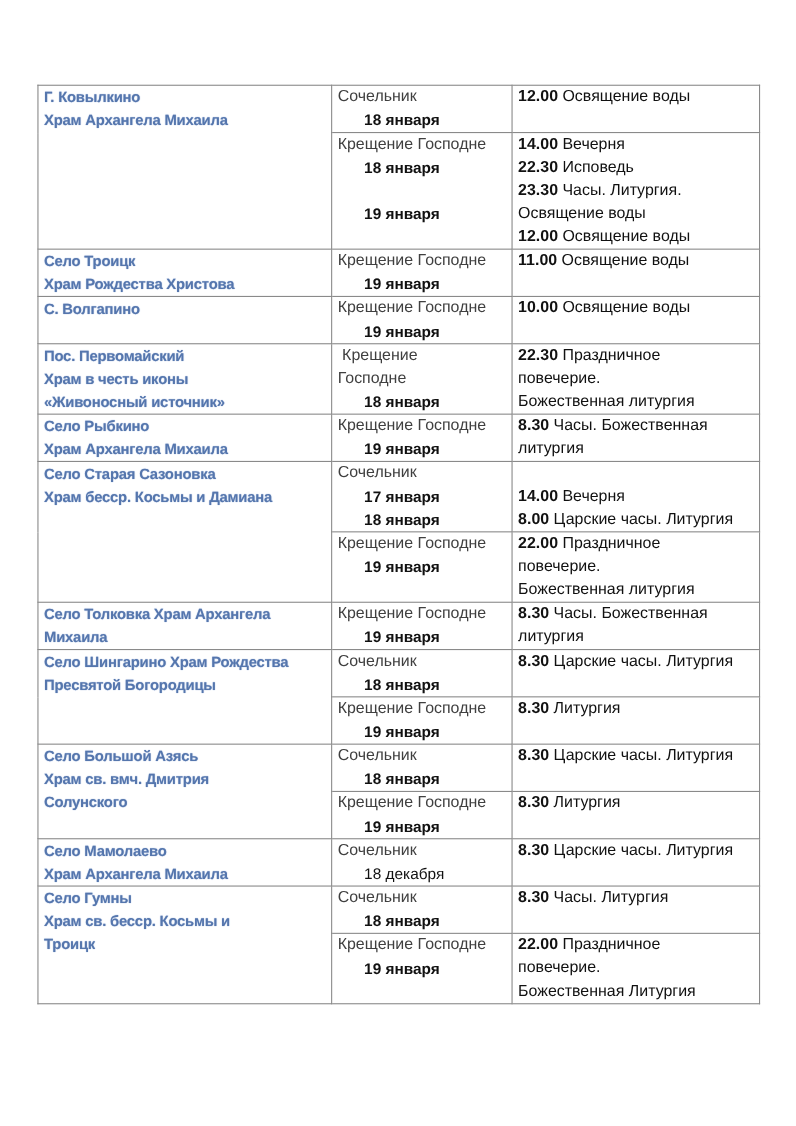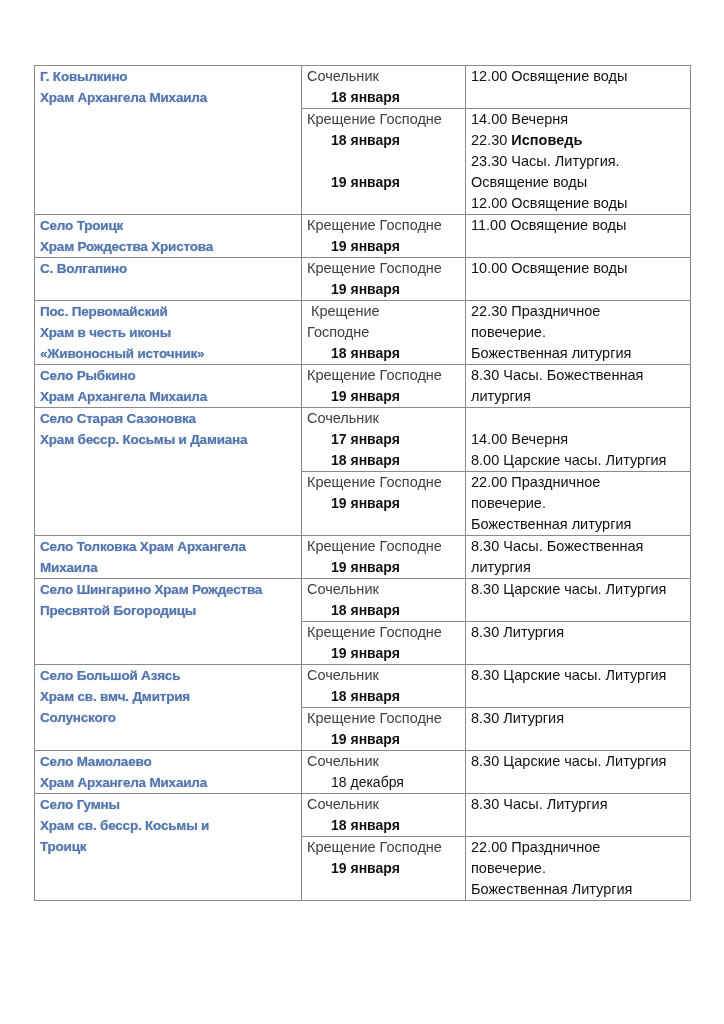--- a/index.html
+++ b/index.html
@@ -1,17 +1,17 @@
 <!DOCTYPE html>
 <html><head>
 <meta charset="utf-8">
 <style>
   html, body { margin:0; padding:0; background:#ffffff; }
   body { width:724px; height:1024px; position:relative; overflow:hidden; }
-  .page { position:absolute; left:0; top:0; width:724px; height:832px; background:#fff; }
+  .page { position:absolute; left:0; top:12px; width:724px; height:832px; background:#fff; }
   table.sched {
     position:absolute; left:34px; top:65px; width:656px;
     border-collapse:collapse; table-layout:fixed;
     font-family:"Liberation Sans", sans-serif; font-size:14px; line-height:21px;
     color:#111;
   }
   table.sched td {
     border:1.5px solid #8a8a8a; vertical-align:top; padding:0 5px 0 5px;
   }
   col.c1 { width:267px; } col.c2 { width:164px; } col.c3 { width:225px; }
@@ -19,21 +19,21 @@
     font-weight:bold; color:#5576ad; letter-spacing:-0.2px;
     text-shadow: 0 0 1px #b9c9e4, 0 0 1px #b9c9e4;
     font-size:13.5px;
   }
   .place .line { display:block; }
   .feast { color:#404040; display:block; font-size:14.5px; }
   .date { font-weight:bold; display:block; font-size:14px;margin-left:24px; }
   .date.normal { font-weight:normal; }
   .blank { display:block; height:21px; }
   .svc { display:block; font-size:14.5px; }
-  .svc b { font-weight:normal; }
+  .svc b { font-weight:bold; }
   .feast.indent { padding-left:4px; }
 </style>
 </head>
 <body>
 
 <div class="page">
   <table class="sched">
     <colgroup>
         <col class="c1">
         <col class="c2">
@@ -55,21 +55,21 @@
         </tr>
         <tr>
           <td>
             <span class="feast">Крещение Господне</span>
             <span class="date">18 января</span>
             <span class="blank"></span>
             <span class="date">19 января</span>
           </td>
           <td>
             <span class="svc"><b>14.00</b><span style="white-space: pre;"> Вечерня</span></span>
-            <span class="svc"><b>22.30</b><span style="white-space: pre; font-weight: bold;"> Исповедь</span></span>
+            <span class="svc"><b>22.30</b><span style="white-space: pre;"> Исповедь</span></span>
             <span class="svc"><b>23.30</b><span style="white-space: pre;"> Часы. Литургия.</span></span>
             <span class="svc"><span style="white-space: pre;">Освящение воды</span></span>
             <span class="svc"><b>12.00</b><span style="white-space: pre;"> Освящение воды</span></span>
           </td>
         </tr>
         <tr>
           <td rowspan="1" class="place">
             <span class="line">Село Троицк</span>
             <span class="line">Храм Рождества Христова</span>
           </td>

